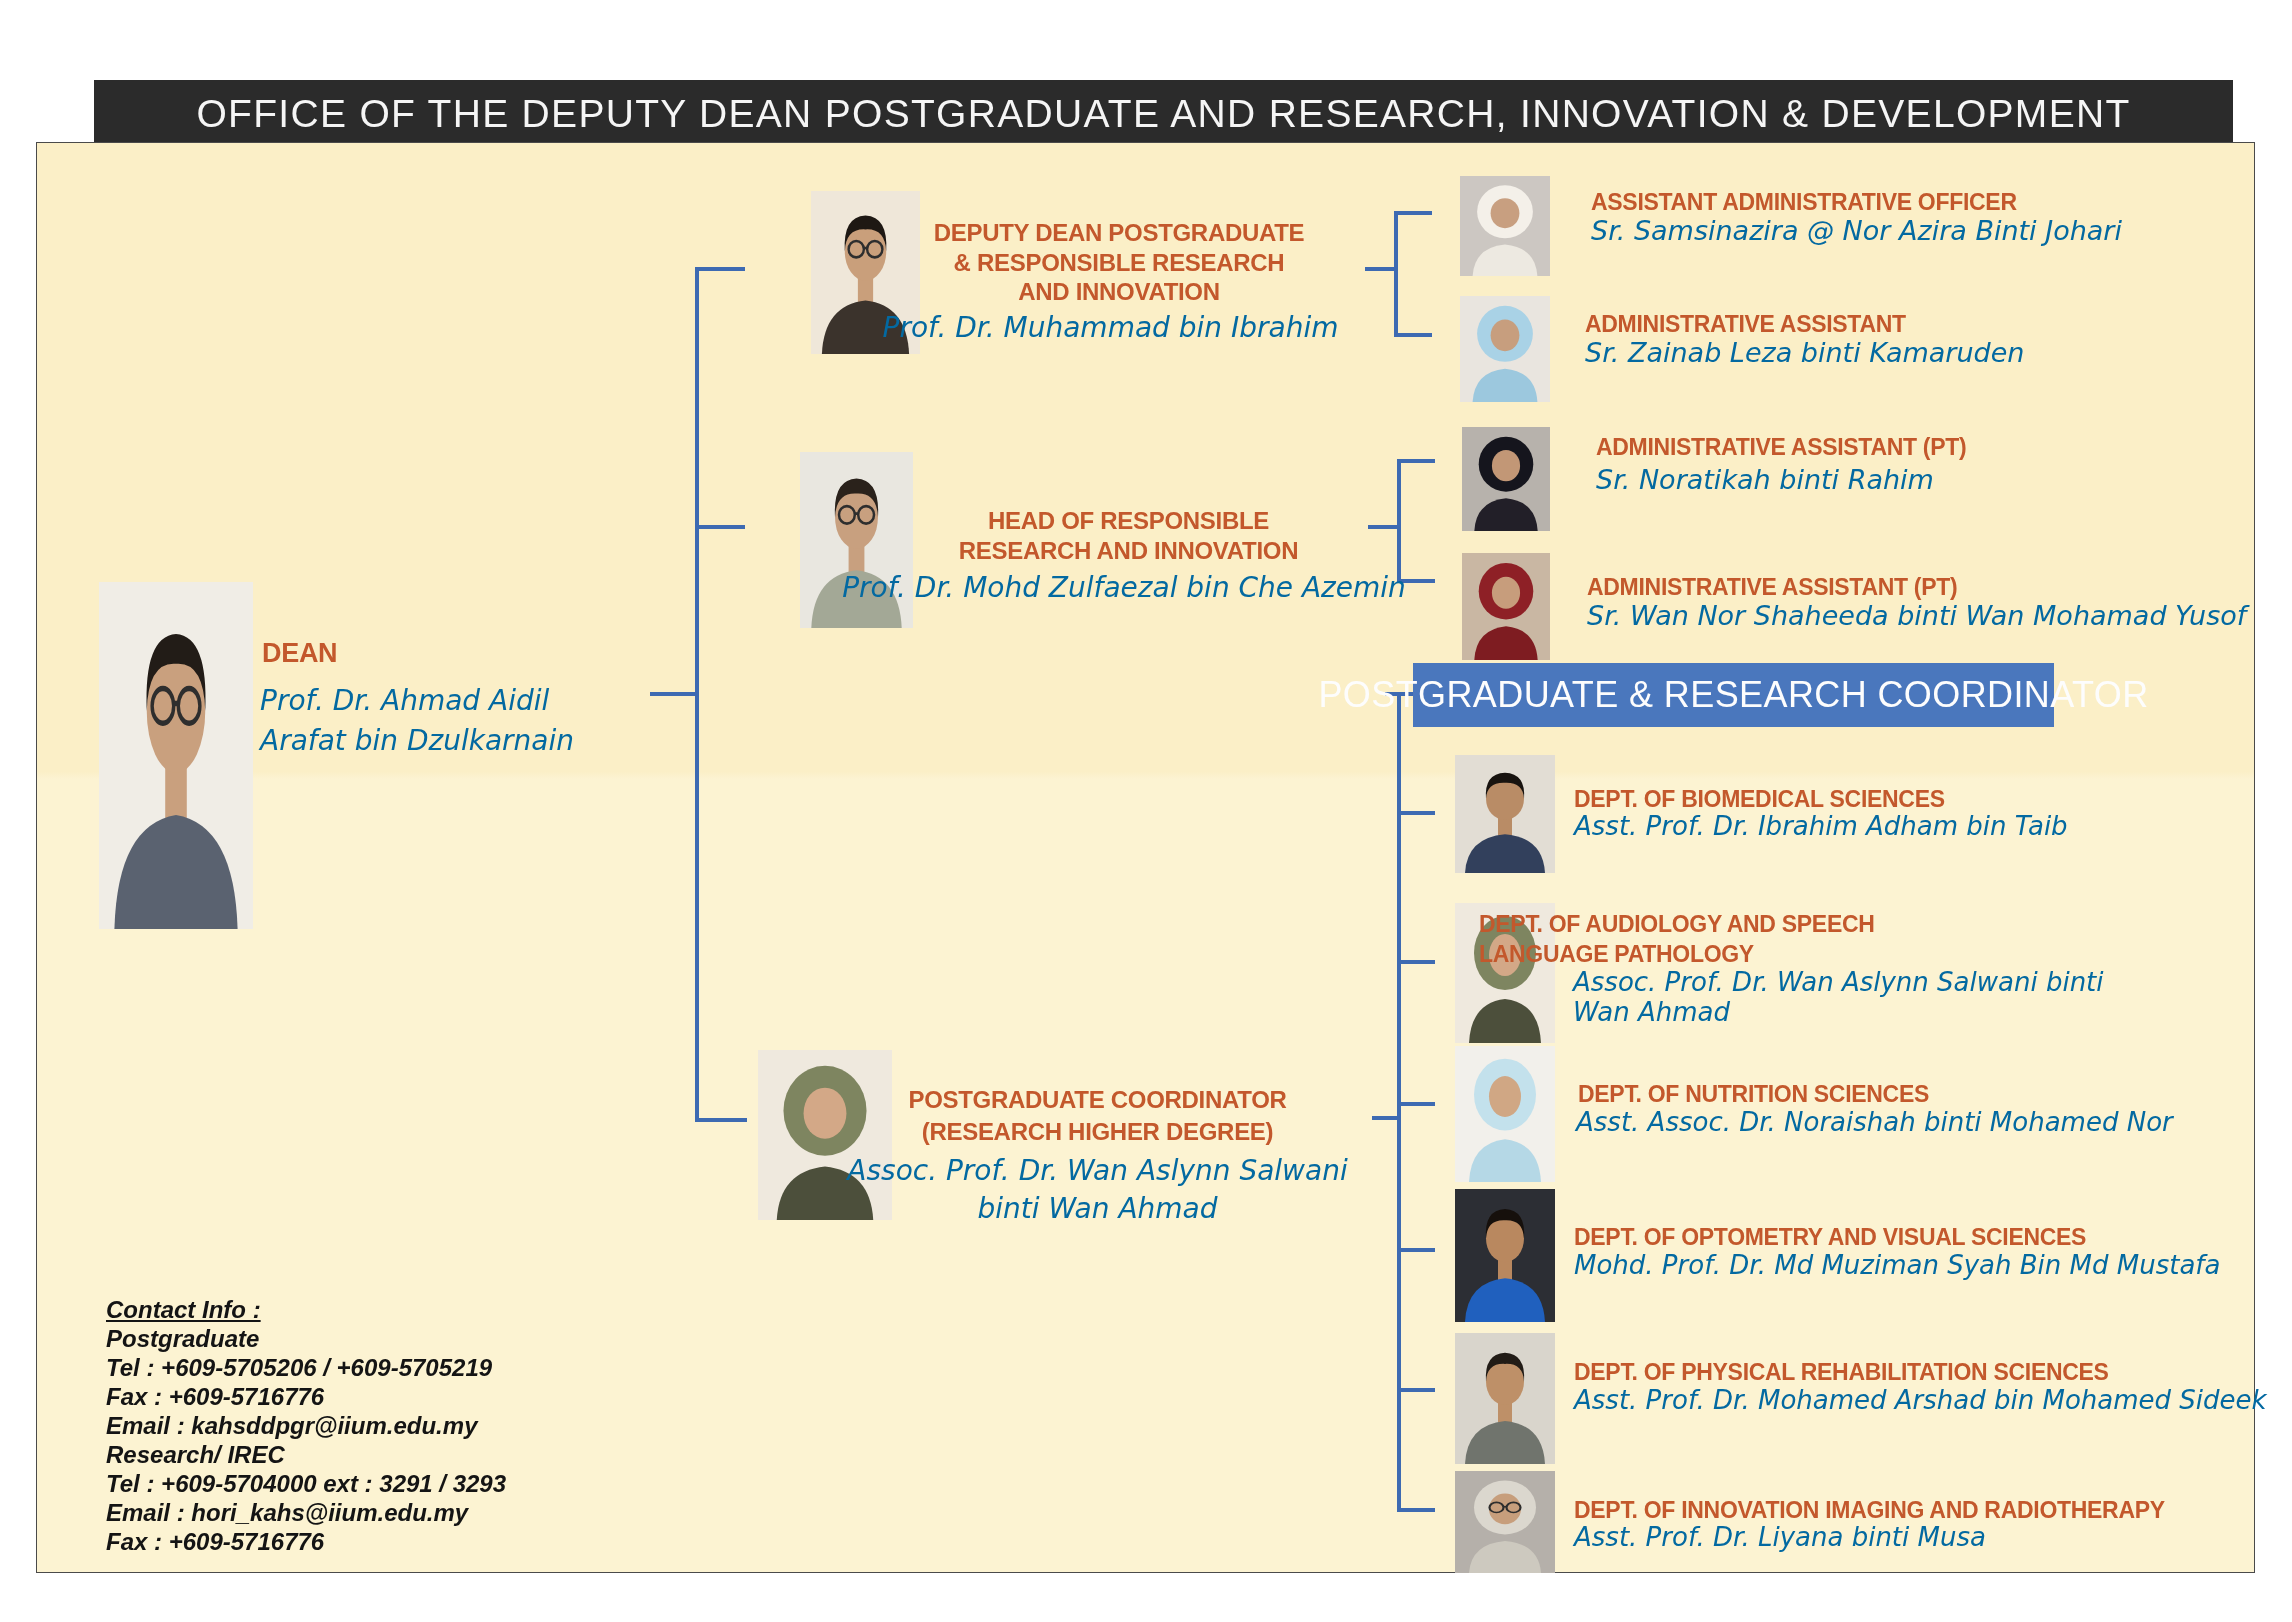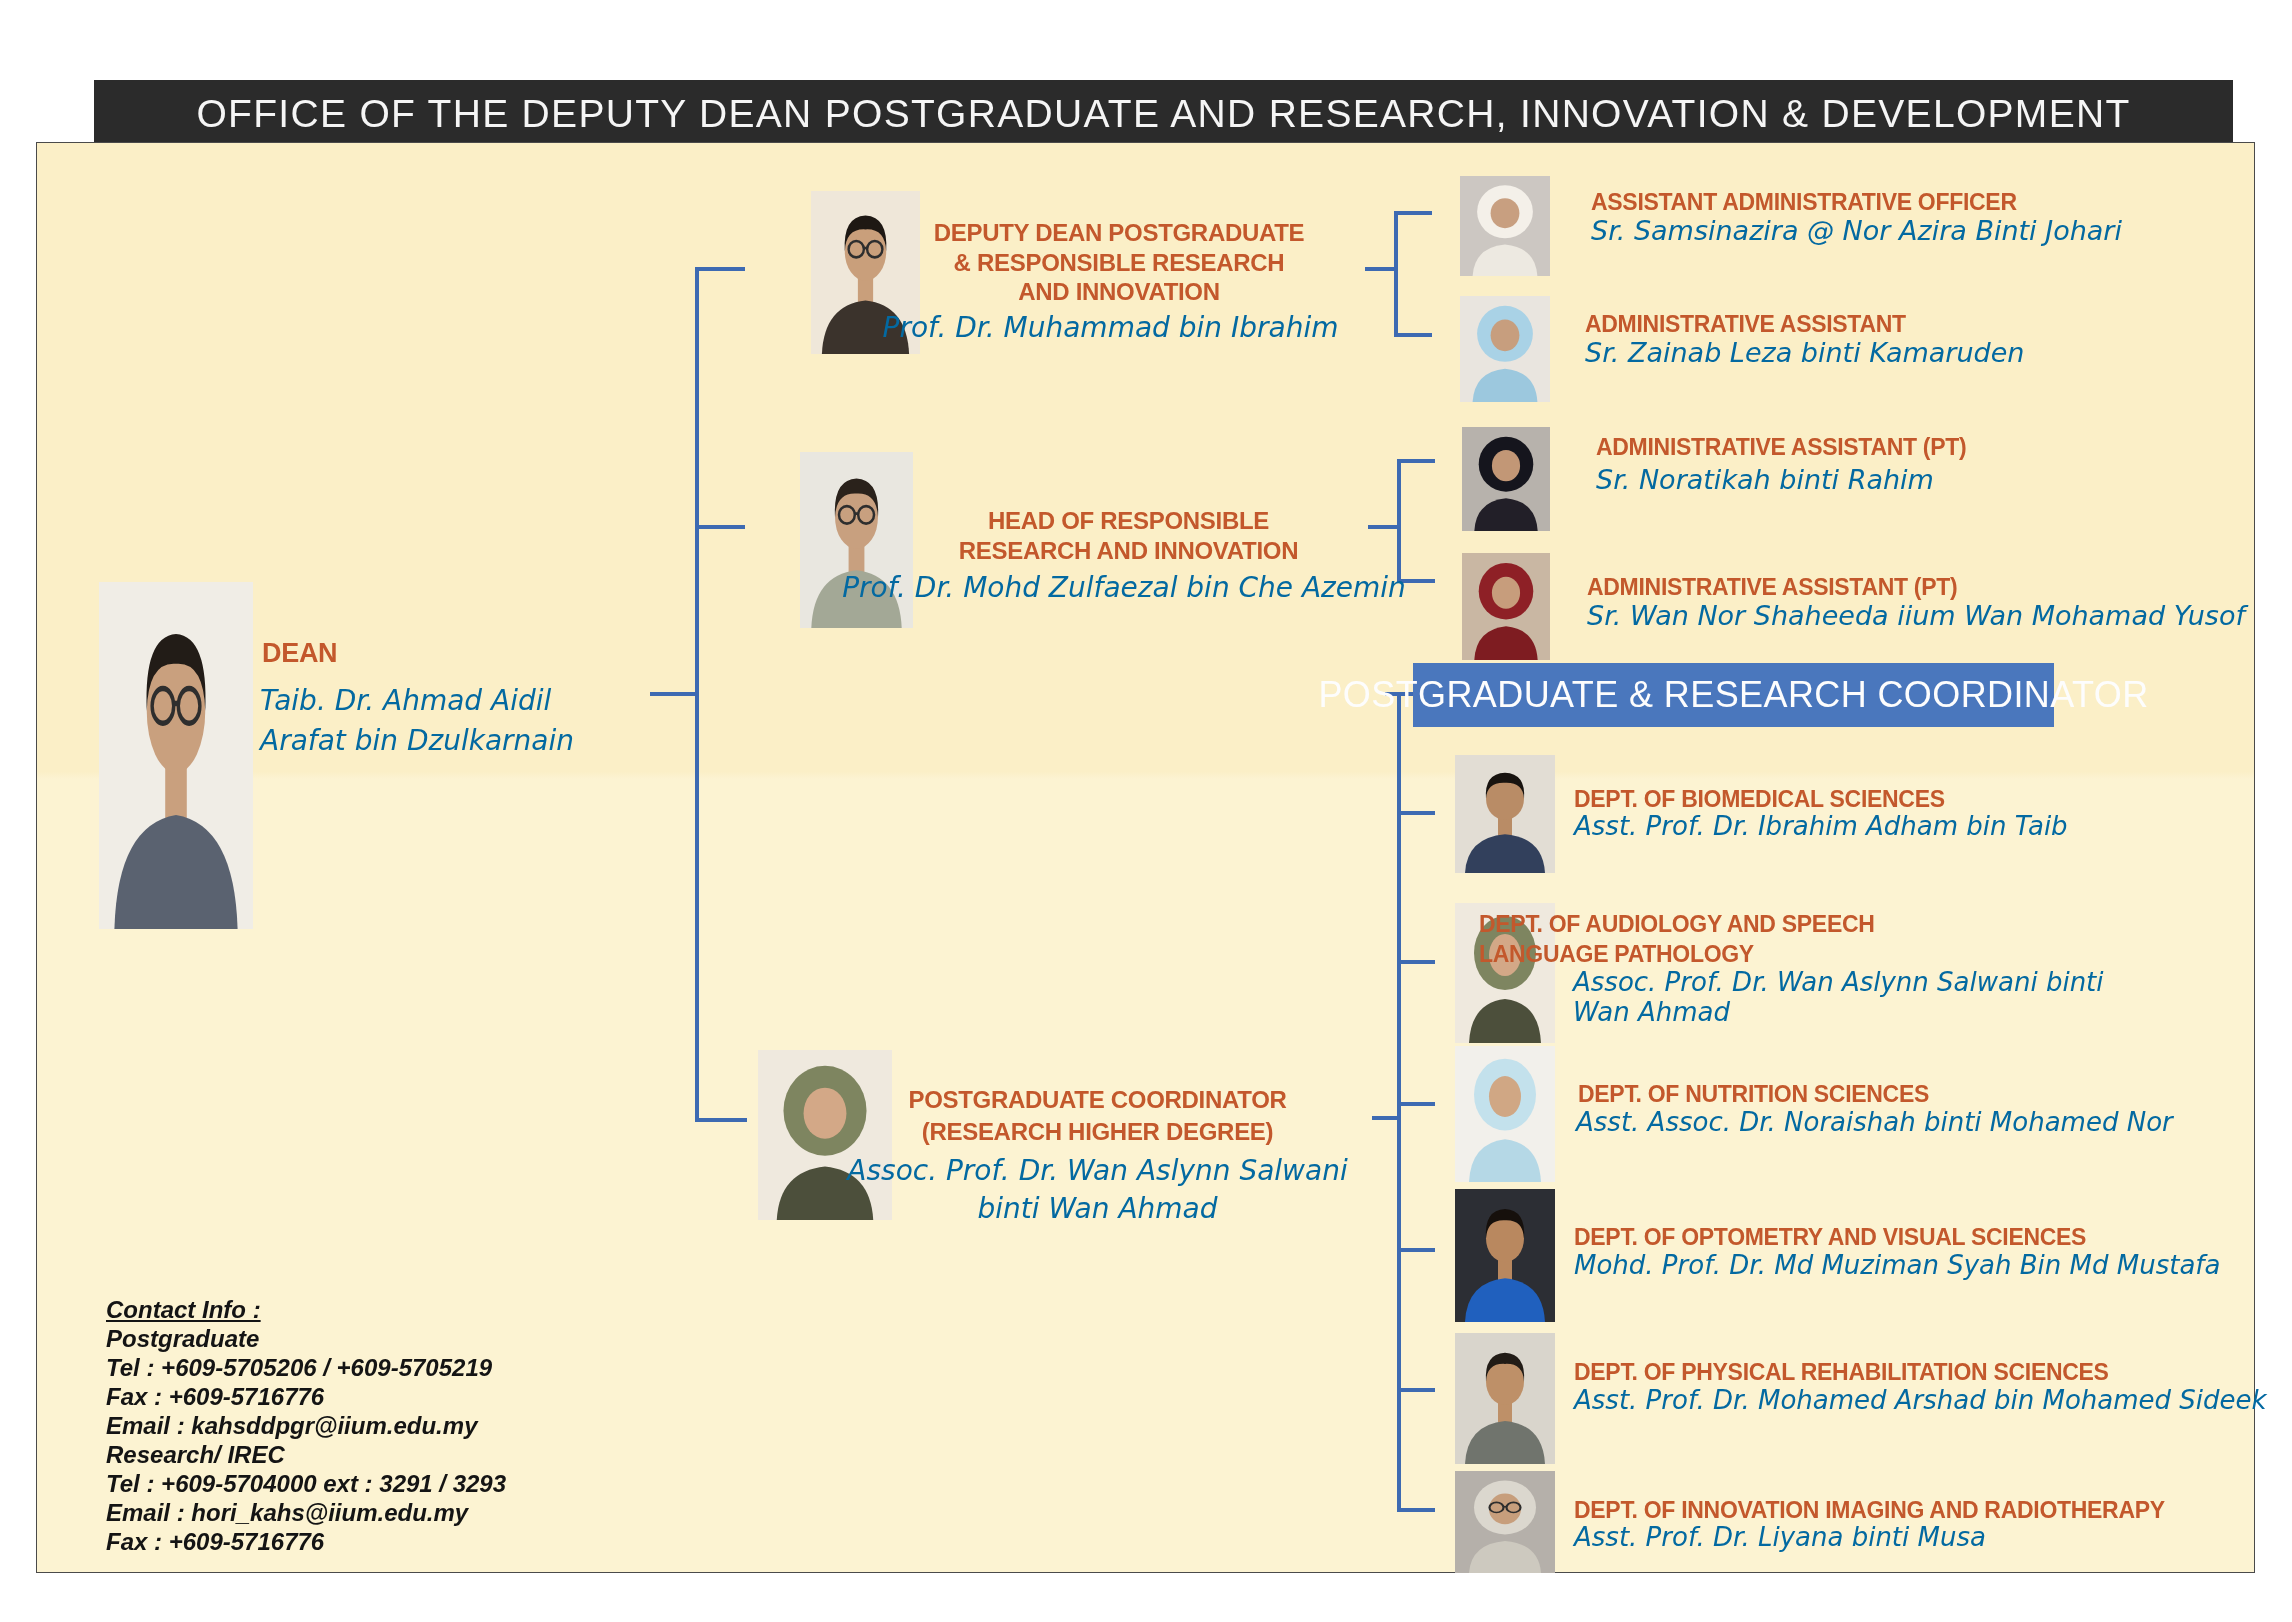--- a/index.html
+++ b/index.html
@@ -76,21 +76,21 @@
         <ellipse cx="50" cy="52" rx="19" ry="25" fill="#C9A07E"></ellipse>
         <path d="M31 52 Q29 22 50 21 Q71 22 69 52 Q68 32 50 33 Q32 32 31 52 Z" fill="#221C17"></path>
         <g stroke="#2E2E2E" stroke-width="2.2" fill="none">
           <circle cx="41.5" cy="50" r="7"></circle>
           <circle cx="58.5" cy="50" r="7"></circle>
           <line x1="48.5" y1="49" x2="51.5" y2="49"></line>
         </g>
       </svg>
     </div>
   <div class="role-title" style="left:262px;top:639px;font-size:27px;">DEAN</div>
-  <div class="person-name" style="left:260px;top:681px;width:354px;line-height:40px;">Taib. Dr. Ahmad Aidil Arafat bin Dzulkarnain</div>
+  <div class="person-name" style="left:260px;top:681px;width:354px;line-height:40px;">Prof. Dr. Ahmad Aidil Arafat bin Dzulkarnain</div>
 
   <div class="photo" style="left:811px;top:191px;width:109px;height:163px;">
       <svg viewBox="0 0 100 140" preserveAspectRatio="none" width="100%" height="100%">
         <rect width="100" height="140" fill="#EFE7D9"></rect>
         <rect x="43" y="66" width="14" height="30" fill="#C99F7B"></rect>
         <path d="M10 140 Q12 98 50 94 Q88 98 90 140 Z" fill="#3B332C"></path>
         <ellipse cx="50" cy="52" rx="19" ry="25" fill="#C99F7B"></ellipse>
         <path d="M31 52 Q29 22 50 21 Q71 22 69 52 Q68 32 50 33 Q32 32 31 52 Z" fill="#1E1813"></path>
         <g stroke="#2E2E2E" stroke-width="2.2" fill="none">
           <circle cx="41.5" cy="50" r="7"></circle>
@@ -154,21 +154,21 @@
 
   <div class="photo" style="left:1462px;top:553px;width:88px;height:107px;">
       <svg viewBox="0 0 100 140" preserveAspectRatio="none" width="100%" height="100%">
         <rect width="100" height="140" fill="#C9B7A3"></rect>
         <ellipse cx="50" cy="50" rx="31" ry="37" fill="#8E2026"></ellipse>
         <path d="M14 140 Q16 100 50 96 Q84 100 86 140 Z" fill="#7E1C21"></path>
         <ellipse cx="50" cy="52" rx="16" ry="21" fill="#C79D7C"></ellipse>
       </svg>
     </div>
   <div class="role-title sm-title" style="left:1587px;top:573px;">ADMINISTRATIVE ASSISTANT (PT)</div>
-  <div class="person-name sm-name" style="left:1587px;top:600px;">Sr. Wan Nor Shaheeda iium Wan Mohamad Yusof</div>
+  <div class="person-name sm-name" style="left:1587px;top:600px;">Sr. Wan Nor Shaheeda binti Wan Mohamad Yusof</div>
 
   <div class="banner">
     <span>POSTGRADUATE &amp; RESEARCH COORDINATOR</span>
   </div>
 
   <div class="photo" style="left:758px;top:1050px;width:134px;height:170px;">
       <svg viewBox="0 0 100 140" preserveAspectRatio="none" width="100%" height="100%">
         <rect width="100" height="140" fill="#EFE9DE"></rect>
         <ellipse cx="50" cy="50" rx="31" ry="37" fill="#7E8560"></ellipse>
         <path d="M14 140 Q16 100 50 96 Q84 100 86 140 Z" fill="#4C4F3B"></path>

